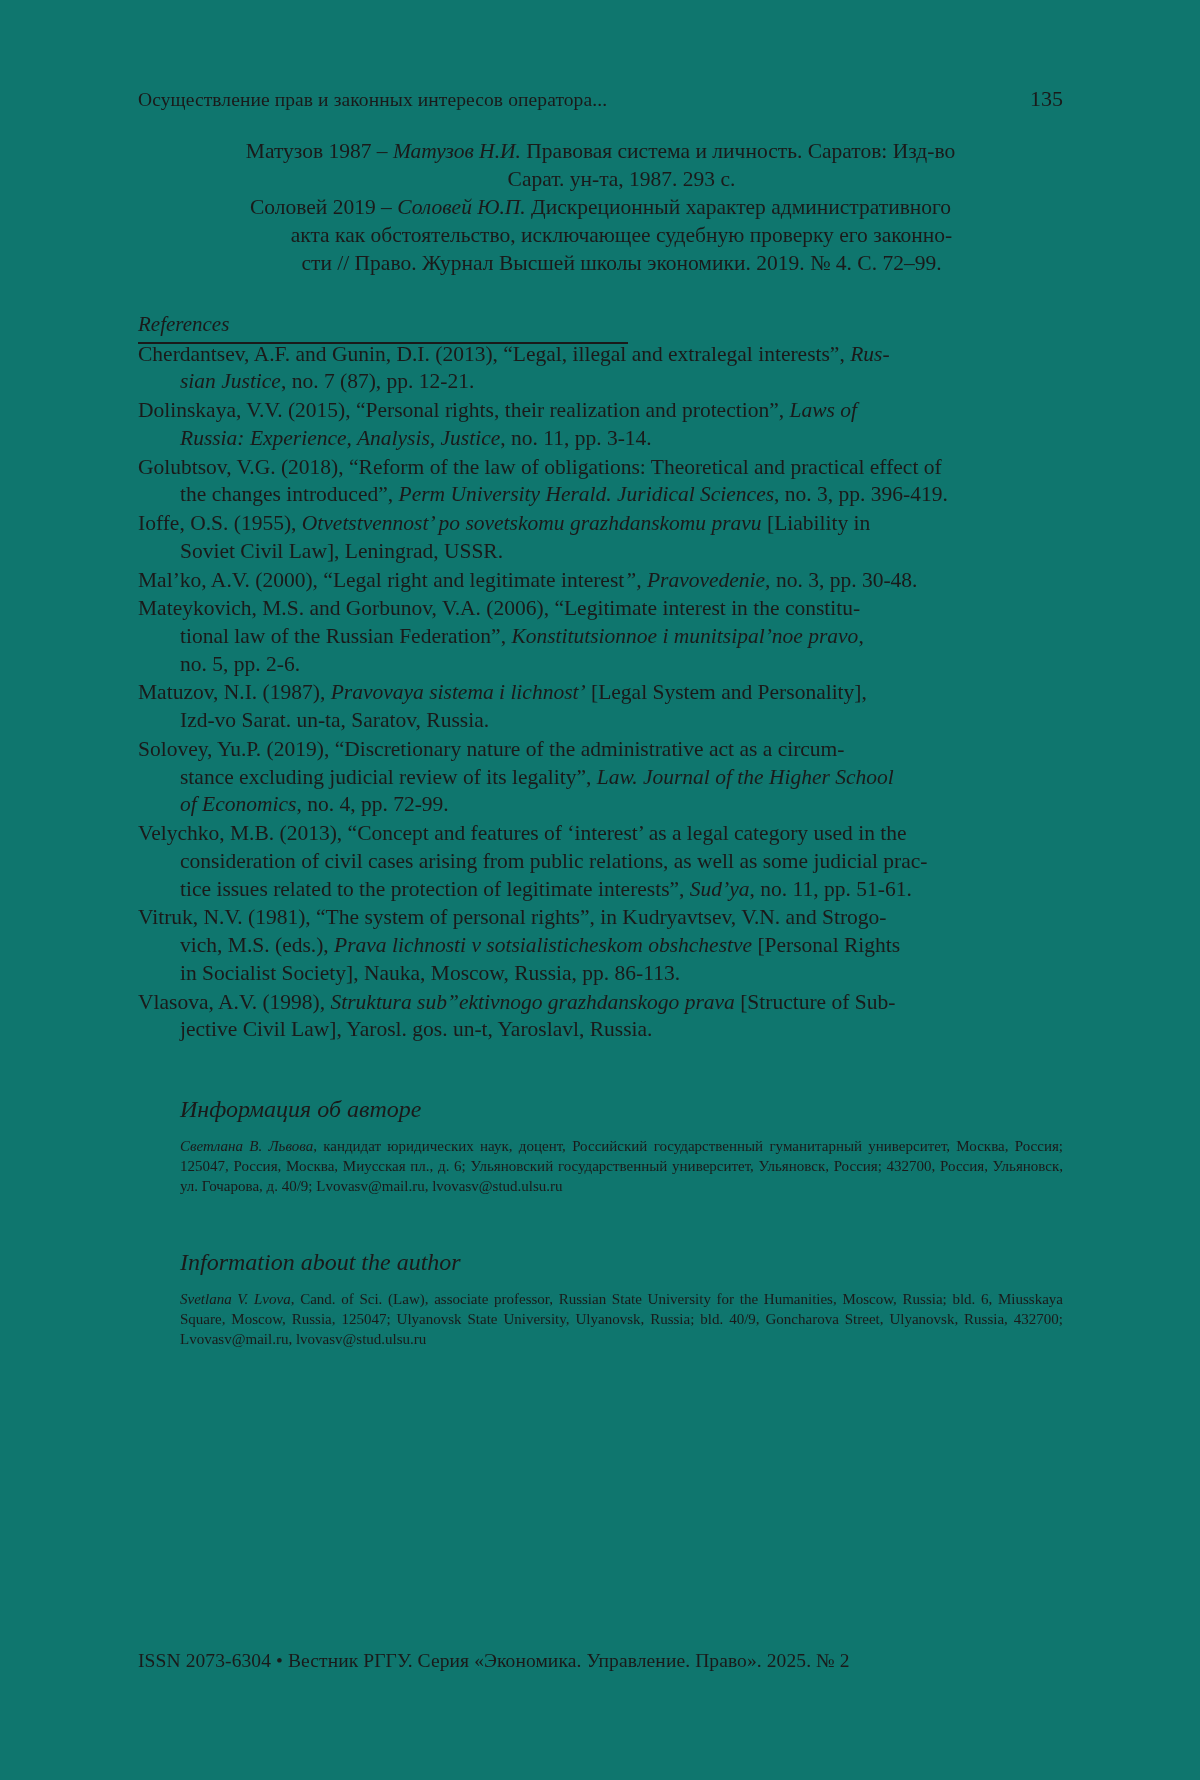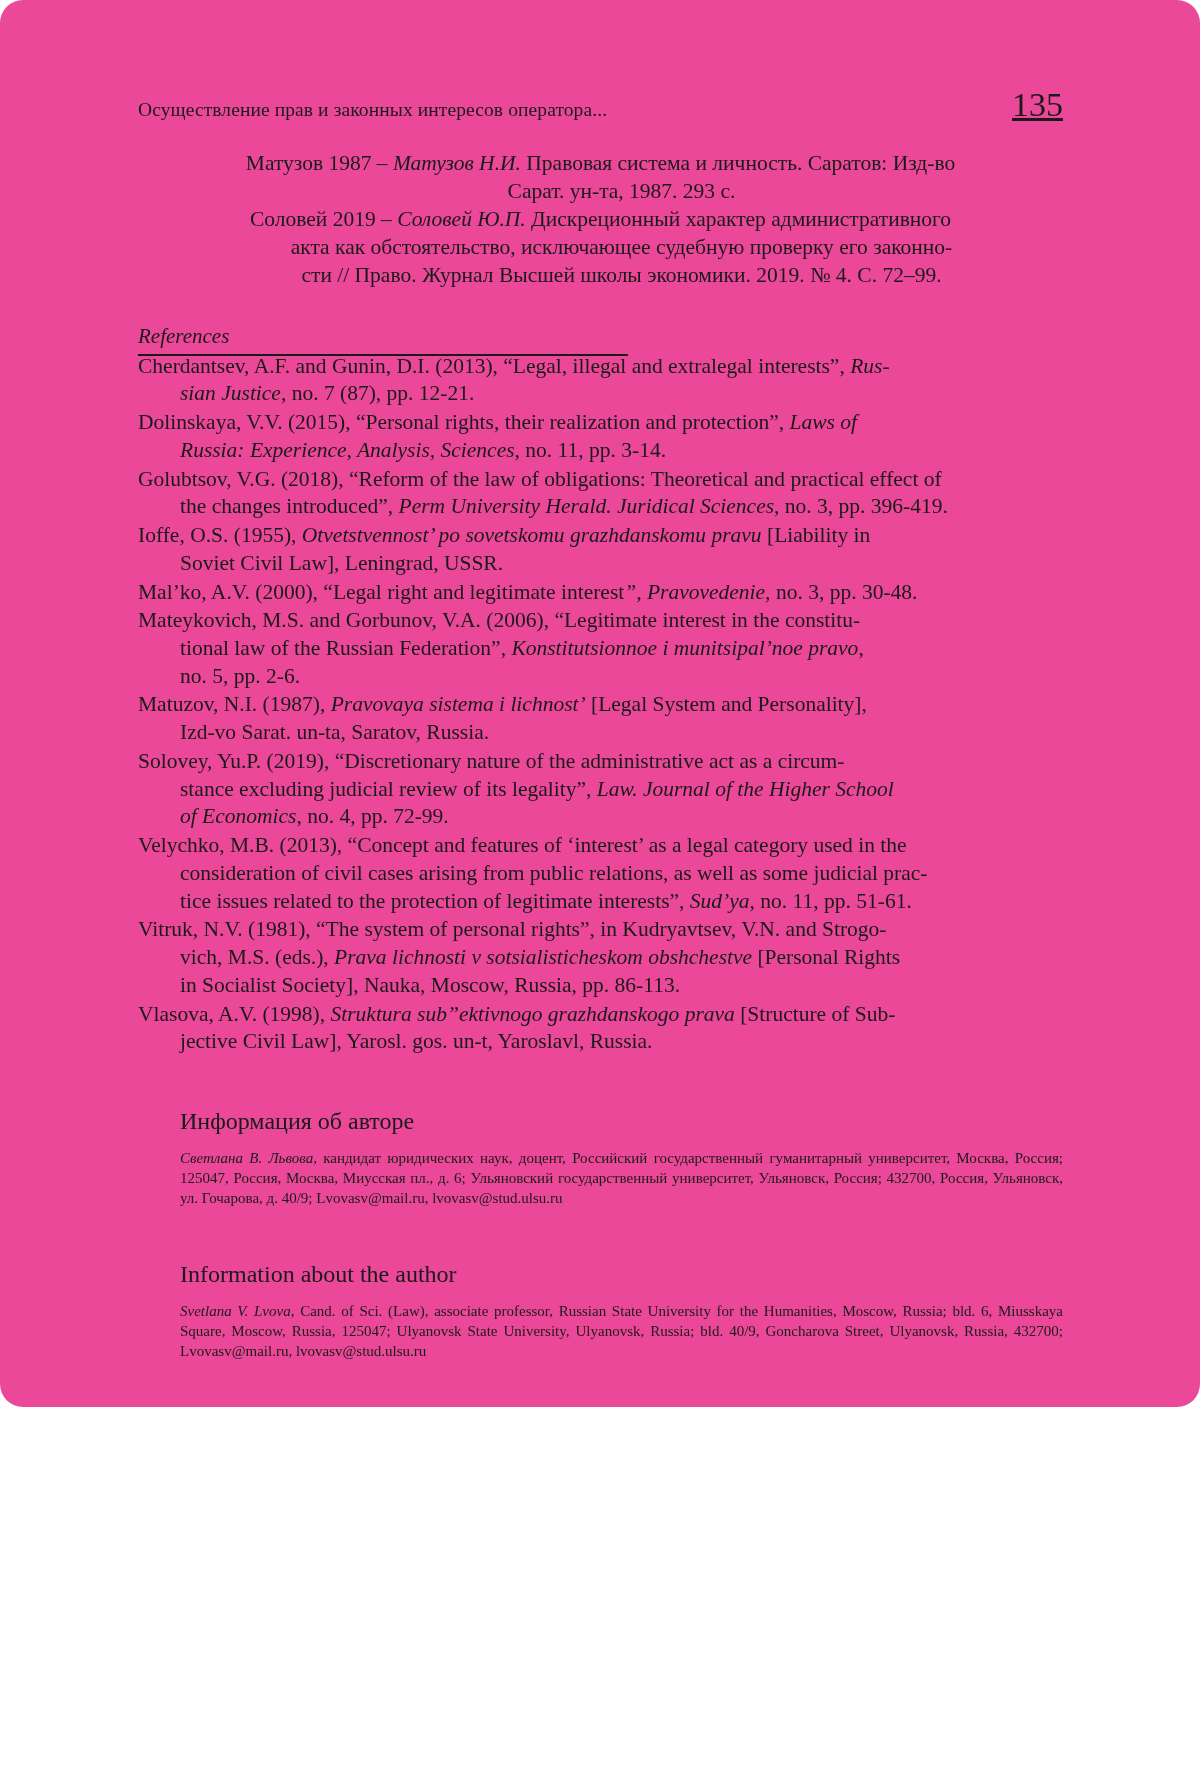--- a/index.html
+++ b/index.html
@@ -3,49 +3,47 @@
 <meta charset="utf-8">
 <style>
   html, body {
     margin: 0;
     padding: 0;
     background: #ffffff;
   }
   .page {
     position: relative;
     width: 1200px;
-    height: 1407px;
-    background: #ec4899;
+    height: 1780px;
+    background: #0f766e;
     font-family: "Liberation Serif", serif;
     color: #1a1a1a;
     box-sizing: border-box;
-    border-radius: 23px;
   }
   .content {
     position: absolute;
     left: 138px;
     top: 86px;
     width: 925px;
   }
 
   
   .runhead {
     display: flex;
     align-items: baseline;
     justify-content: space-between;
     margin-bottom: 26px;
   }
   .runhead-title {
     font-size: 19.5px;
     letter-spacing: 0.1px;
   }
   .runhead-page {
-    font-size: 34px;
+    font-size: 22px;
     font-family: "Liberation Serif", serif;
-    text-decoration: underline;
   }
 
   
   .biblist {
     margin: 0;
     padding: 0;
     list-style: none;
   }
   .biblist li {
     font-size: 21.5px;
@@ -81,20 +79,21 @@
 
   .refs-block li { text-align: justify; }
 
   
   .author-section {
     margin-left: 42px;
     margin-top: 52px;
   }
   .author-head {
     font-size: 24px;
+    font-style: italic;
     margin-bottom: 14px;
   }
   .author-body {
     font-size: 15px;
     line-height: 1.33;
     text-align: justify;
   }
   .author-section.second { margin-top: 52px; }
 
   
@@ -124,21 +123,21 @@
       </ul>
 
     <div class="sec-head">
       <span>References</span>
       <span class="rule"></span>
     </div>
 
     <div class="refs-block">
       <ul class="biblist" id="ref-list">
           <li>Cherdantsev, A.F. and Gunin, D.I. (2013), “Legal, illegal and extralegal interests”, <i>Rus-</i><br><i>sian Justice</i>, no. 7 (87), pp. 12-21.</li>
-          <li>Dolinskaya, V.V. (2015), “Personal rights, their realization and protection”, <i>Laws of</i><br><i>Russia: Experience, Analysis, Sciences</i>, no. 11, pp. 3-14.</li>
+          <li>Dolinskaya, V.V. (2015), “Personal rights, their realization and protection”, <i>Laws of</i><br><i>Russia: Experience, Analysis, Justice</i>, no. 11, pp. 3-14.</li>
           <li>Golubtsov, V.G. (2018), “Reform of the law of obligations: Theoretical and practical effect of<br>the changes introduced”, <i>Perm University Herald. Juridical Sciences</i>, no. 3, pp. 396-419.</li>
           <li>Ioffe, O.S. (1955), <i>Otvetstvennost’ po sovetskomu grazhdanskomu pravu</i> [Liability in<br>Soviet Civil Law], Leningrad, USSR.</li>
           <li>Mal’ko, A.V. (2000), “Legal right and legitimate interest<i>”, Pravovedenie,</i> no. 3, pp. 30-48.</li>
           <li>Mateykovich, M.S. and Gorbunov, V.A. (2006), “Legitimate interest in the constitu-<br>tional law of the Russian Federation”, <i>Konstitutsionnoe i munitsipal’noe pravo</i>,<br>no. 5, pp. 2-6.</li>
           <li>Matuzov, N.I. (1987), <i>Pravovaya sistema i lichnost’</i> [Legal System and Personality],<br>Izd-vo Sarat. un-ta, Saratov, Russia.</li>
           <li>Solovey, Yu.P. (2019), “Discretionary nature of the administrative act as a circum-<br>stance excluding judicial review of its legality”, <i>Law. Journal of the Higher School</i><br><i>of Economics</i>, no. 4, pp. 72-99.</li>
           <li>Velychko, M.B. (2013), “Concept and features of ‘interest’ as a legal category used in the<br>consideration of civil cases arising from public relations, as well as some judicial prac-<br>tice issues related to the protection of legitimate interests”, <i>Sud’ya</i>, no. 11, pp. 51-61.</li>
           <li>Vitruk, N.V. (1981), “The system of personal rights”, in Kudryavtsev, V.N. and Strogo-<br>vich, M.S. (eds.), <i>Prava lichnosti v sotsialisticheskom obshchestve</i> [Personal Rights<br>in Socialist Society], Nauka, Moscow, Russia, pp. 86-113.</li>
           <li>Vlasova, A.V. (1998), <i>Struktura sub”ektivnogo grazhdanskogo prava</i> [Structure of Sub-<br>jective Civil Law], Yarosl. gos. un-t, Yaroslavl, Russia.</li>
         </ul>

